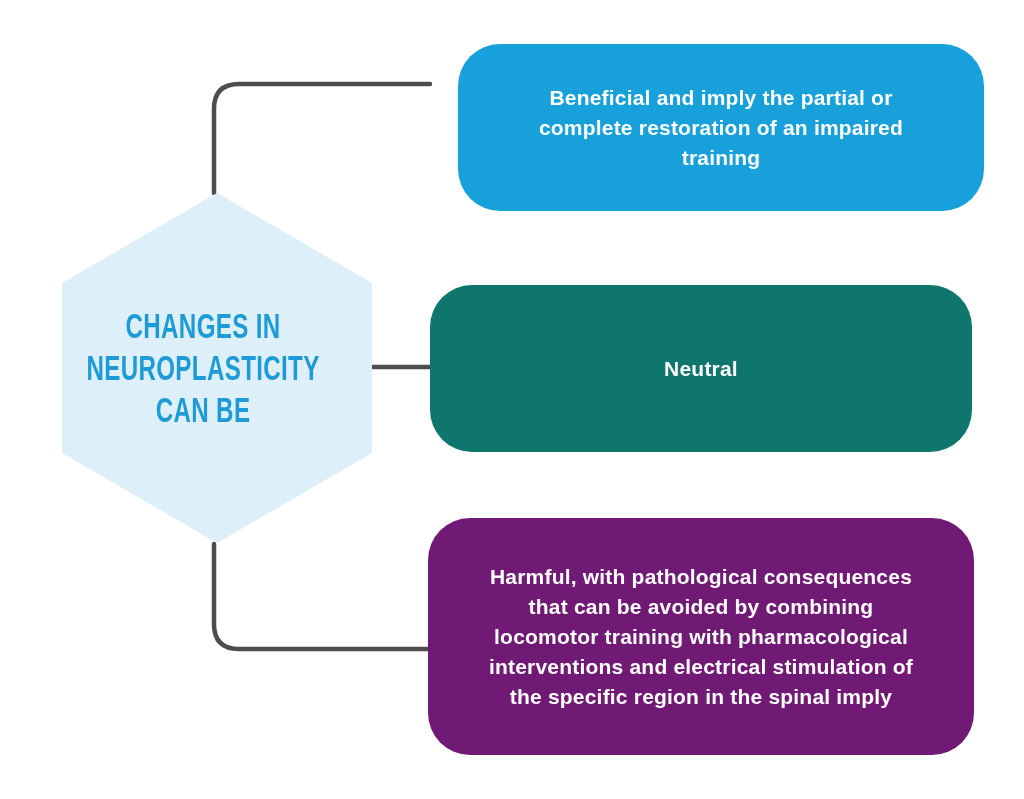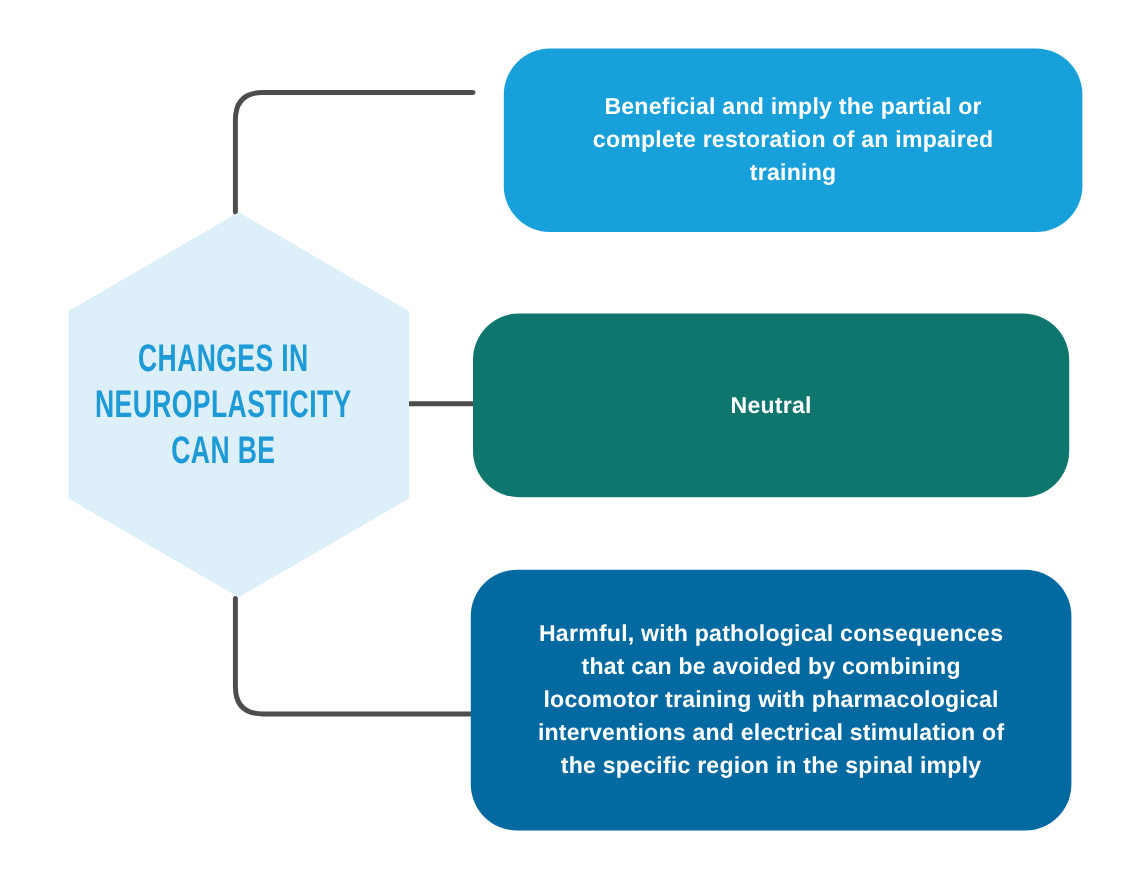--- a/index.html
+++ b/index.html
@@ -93,21 +93,21 @@
       <div class="line">training</div>
     </div>
   </div>
 
   <div class="node node-neutral" style="background-color: #0f766e;">
     <div class="node-text" style="color: rgb(255, 255, 255);">
       <div class="line">Neutral</div>
     </div>
   </div>
 
-  <div class="node node-harmful" style="background-color: #0369a1;">
+  <div class="node node-harmful" style="background-color: #701a75;">
     <div class="node-text" style="color: rgb(255, 255, 255);">
       <div class="line">Harmful, with pathological consequences</div>
       <div class="line">that can be avoided by combining</div>
       <div class="line">locomotor training with pharmacological</div>
       <div class="line">interventions and electrical stimulation of</div>
       <div class="line">the specific region in the spinal imply</div>
     </div>
   </div>
 
 </div>

